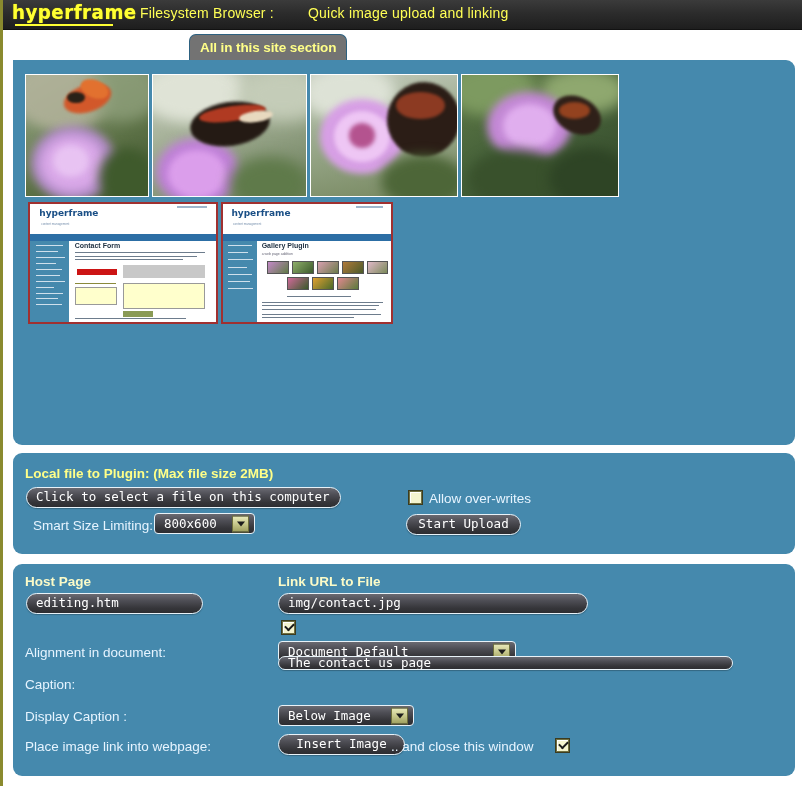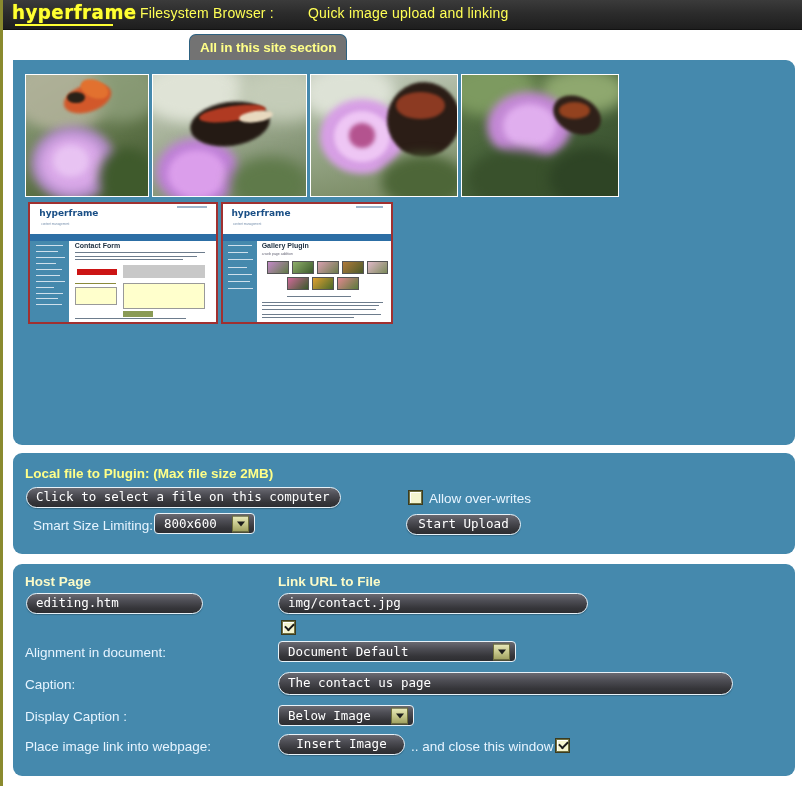--- a/index.html
+++ b/index.html
@@ -437,27 +437,27 @@
 
     <div class="cbox on" style="left:269px; top:57px;"></div>
 
     <div class="lbl" style="left:12px; top:81px;">Alignment in document:</div>
     <div class="selbox" style="left:265px; top:77px; width:238px; height:21px;">
       <span>Document Default</span>
       <span class="arrow"></span>
     </div>
 
     <div class="lbl" style="left:12px; top:113px;">Caption:</div>
-    <div class="pill" style="left:265px; top:108px; width:455px; height:23px;">The contact us page</div>
+    <div class="pill" style="left:265px; top:92px; width:455px; height:14px;">The contact us page</div>
 
     <div class="lbl" style="left:12px; top:145px;">Display Caption :</div>
     <div class="selbox focus" style="left:265px; top:141px; width:136px; height:21px;">
       <span>Below Image</span>
       <span class="arrow"></span>
     </div>
 
     <div class="lbl" style="left:12px; top:175px;">Place image link into webpage:</div>
     <div class="pill btn" style="left:265px; top:170px; width:127px; height:21px;">Insert Image</div>
-    <div class="lbl" style="left:398px; top:175px;">.. and close this window</div>
+    <div class="lbl" style="left:378px; top:175px;">.. and close this window</div>
     <div class="cbox on" style="left:543px; top:175px;"></div>
   </div>
 
 </div>
 
 </body></html>

